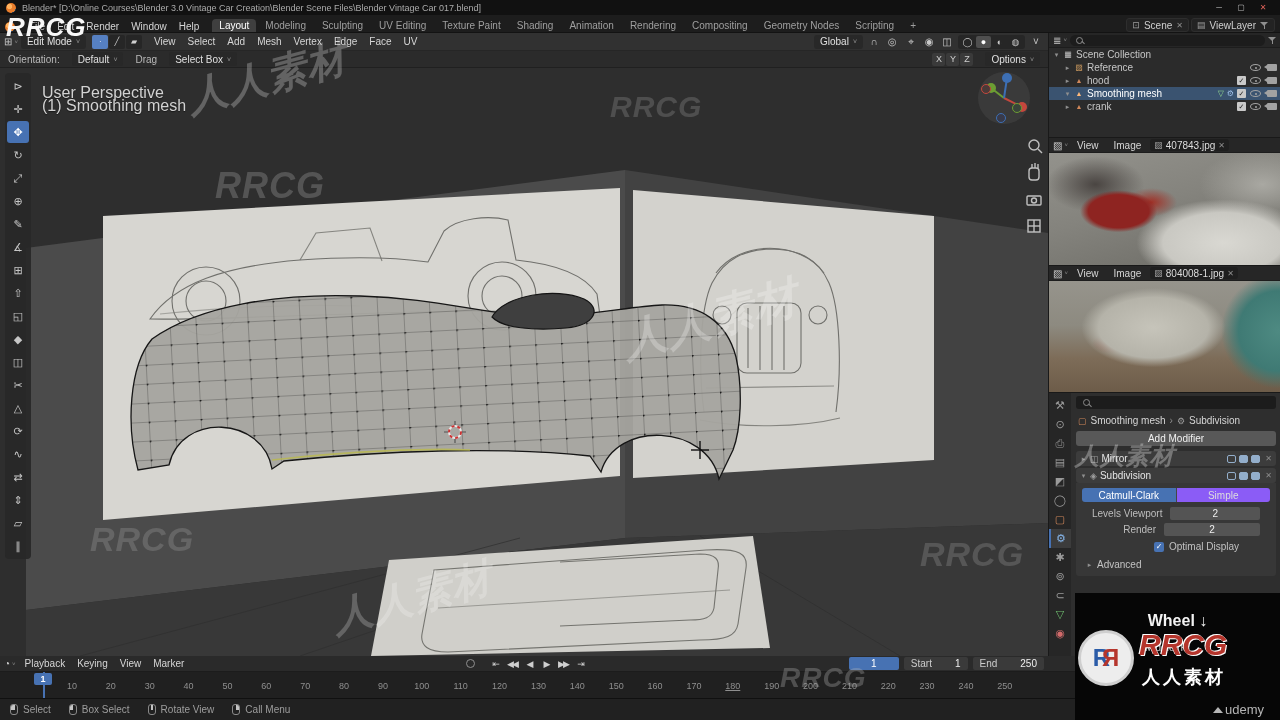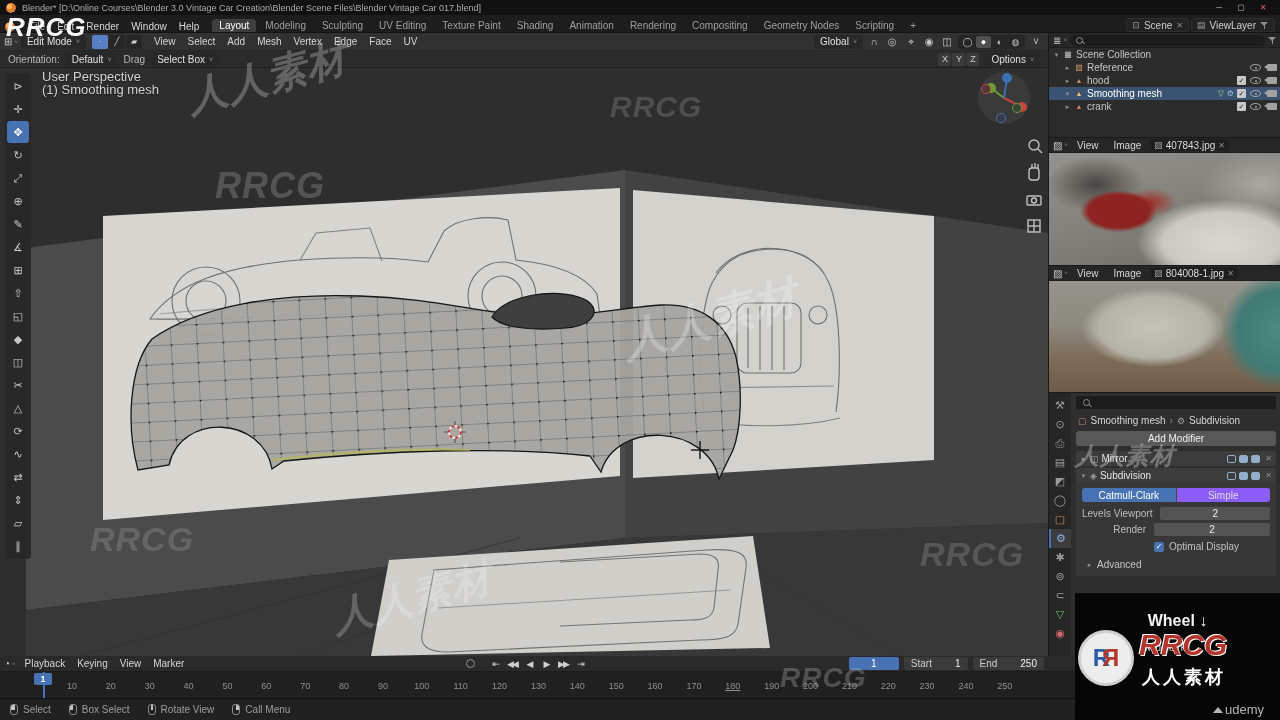--- a/index.html
+++ b/index.html
@@ -29,30 +29,30 @@
 .dd::after{content:"˅";font-size:7px;color:#909090}
 .selmodes{display:flex;gap:1px;margin:0 3px}
 .selmode{width:16px;height:14px;display:flex;align-items:center;justify-content:center;background:#262626;border-radius:2px;color:#cfcfcf;font-size:8px}
 .selmode.active{background:#5680c2;color:#fff}
 .hbtn{width:16px;height:14px;display:flex;align-items:center;justify-content:center;color:#c9c9c9;font-size:10px}
 #shading-modes{display:flex;background:#262626;border-radius:3px;height:14px;align-items:center;padding:0 2px;gap:1px}
 .shbtn{width:15px;height:12px;display:flex;align-items:center;justify-content:center;border-radius:2px;color:#c9c9c9;font-size:9px}
 .shbtn.active{background:#4f4f4f;color:#fff}
 #snap-icons,#right-icons{display:flex;gap:2px;align-items:center}
 
-#toolsettings{position:absolute;left:0;top:51px;width:1048px;height:17px;background:#2b2b2b;border-bottom:1px solid #202020;display:flex;align-items:center;gap:6px;padding:0 8px;color:#b9b9b9;z-index:9}
+#toolsettings{position:absolute;left:0;top:51px;width:1048px;height:17px;background:#2b2b2b;border-bottom:1px solid #202020;display:flex;align-items:center;gap:12px;padding:0 8px;color:#b9b9b9;z-index:9}
 .axchip{width:13px;height:13px;background:#3a3a3a;border-radius:2px;display:flex;align-items:center;justify-content:center;color:#cfcfcf;font-size:9px}
 #axes{display:flex;gap:1px}
 
 #viewport{position:absolute;left:0;top:68px;width:1048px;height:588px;background:#2e2e2e;overflow:hidden}
 #scene{position:absolute;left:0;top:0}
 #tool-column{position:absolute;left:5px;top:5px;width:26px;background:rgba(40,40,40,.93);border-radius:4px;padding:2px 0;display:flex;flex-direction:column;gap:1px;z-index:5}
 .tool{width:22px;height:22px;margin:0 2px;display:flex;align-items:center;justify-content:center;color:#c6c6c6;font-size:11px;border-radius:3px}
 .tool.active{background:#4772b3;color:#fff}
-.vp-text{position:absolute;left:42px;top:2px;color:#d2d2d2;font-size:13px;line-height:13px;z-index:4;text-shadow:0 1px 1px rgba(0,0,0,.5)}
+.vp-text{position:absolute;left:42px;top:18px;color:#d2d2d2;font-size:16px;line-height:13px;z-index:4;text-shadow:0 1px 1px rgba(0,0,0,.5)}
 
 #rightcol{position:absolute;left:1048px;top:33px;width:232px;height:623px;background:#2e2e2e;border-left:1px solid #191919;z-index:8}
 .panel{position:absolute;left:0;width:232px;overflow:hidden}
 #outliner{top:0;height:104px;background:#2b2b2b}
 #imged1{top:104px;height:128px;border-top:1px solid #191919;background:#1f1f1f}
 #imged2{top:232px;height:127px;border-top:1px solid #191919;background:#1f1f1f}
 #props{top:359px;height:264px;border-top:1px solid #191919;background:#2e2e2e}
 .phead{display:flex;align-items:center;height:15px;background:#262626;border-bottom:1px solid #1d1d1d;padding:0 4px;gap:3px;position:relative;z-index:2}
 .edsel{display:flex;align-items:center;gap:2px;color:#c9c9c9}
 .edsel::after{content:"˅";font-size:6px;color:#8d8d8d}
@@ -104,21 +104,21 @@
 .modtoggles{display:flex;gap:3px;align-items:center;margin-left:auto}
 .mt{width:9px;height:8px;border:1px solid #93aecb;border-radius:2px;display:inline-block}
 .mt.on{background:#93aecb}
 .modh .x{margin-left:2px}
 .modbody{background:#373737;border-radius:0 0 3px 3px;padding:5px 6px 6px;margin:-2px 0 4px}
 .seg{display:flex;height:14px;margin-bottom:5px}
 .seg span{flex:1;display:flex;align-items:center;justify-content:center;background:#8b5cf6;color:#ddd}
 .seg span.active{background:#4772b3;color:#fff}
 .seg span:first-child{border-radius:3px 0 0 3px}
 .seg span:last-child{border-radius:0 3px 3px 0;border-left:1px solid #464646}
-.prow{display:flex;align-items:center;margin:3px 0}
+.prow{display:flex;align-items:center;margin:3px 10px}
 .plabel{flex:0 0 72px;text-align:right;padding-right:8px;color:#bdbdbd;white-space:nowrap}
 .pfield{flex:1;height:13px;background:#545454;border-radius:2px;display:flex;align-items:center;justify-content:center;color:#efefef}
 .chkrow{display:flex;align-items:center;gap:5px;margin:5px 0 2px 72px}
 .chk{width:10px;height:10px;background:#4772b3;border-radius:2px;display:flex;align-items:center;justify-content:center;color:#fff;font-size:8px;flex:0 0 auto}
 .chk::before{content:"✓"}
 .advrow{display:flex;gap:4px;align-items:center;color:#c3c3c3;margin:7px 0 0 4px}
 
 #screencast{position:absolute;left:1075px;top:593px;width:205px;height:127px;background:#060606;z-index:40}
 .sc-primary{position:absolute;left:0;right:0;top:19px;text-align:center;font-size:16px;font-weight:bold;color:#f2f2f2}
 .sc-secondary{position:absolute;left:70px;top:49px;font-size:10px;color:#cfcfcf}

